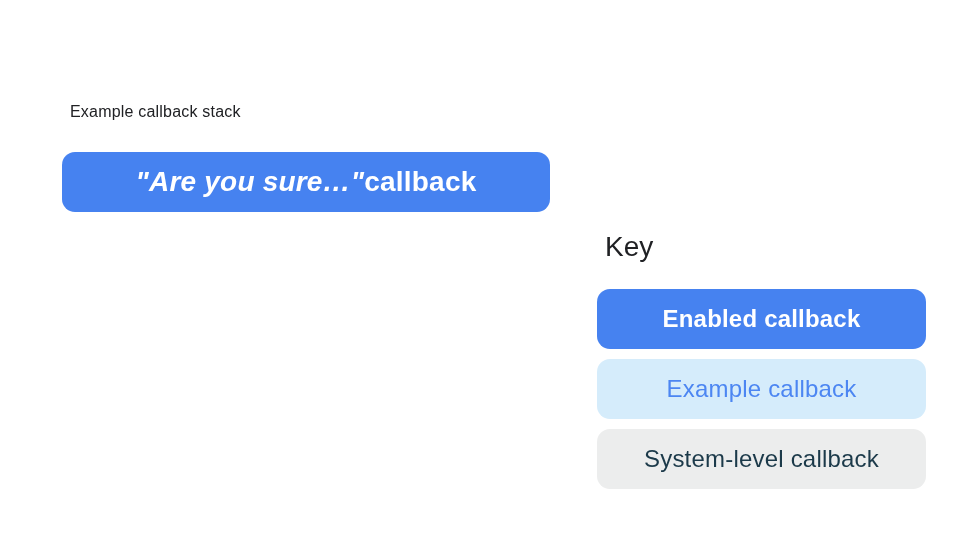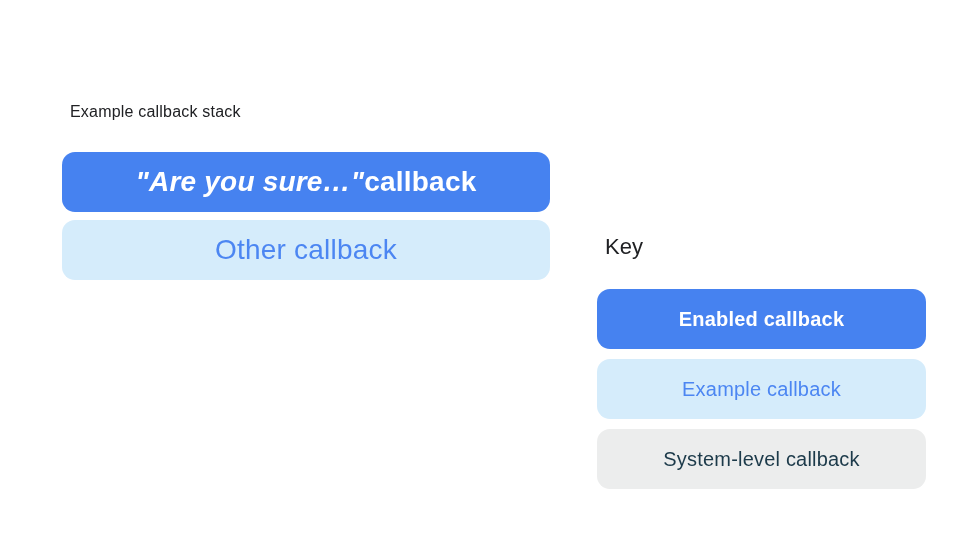--- a/index.html
+++ b/index.html
@@ -59,59 +59,58 @@
     color: var(--system-text, #1C3A4A);
     font-weight: 400;
   }
   .quoted-italic {
     font-style: italic;
   }
   .key-title {
     position: absolute;
     left: 605px;
     top: 236px;
-    font-size: 22px;
+    font-size: 28px;
     line-height: 21px;
     font-weight: 500;
     color: var(--title-text, #202124);
   }
   .key-list {
     position: absolute;
     left: 597px;
     top: 289px;
     width: 329px;
     display: flex;
     flex-direction: column;
     gap: 10px;
   }
   .key-box {
     height: 60px;
     border-radius: 13px;
     display: flex;
     align-items: center;
     justify-content: center;
-    font-size: 20px;
+    font-size: 24px;
     letter-spacing: 0.2px;
   }
 </style>
 </head>
 <body>
 
 <div class="canvas">
 
   <div class="diagram-title">Example callback stack</div>
 
   <div class="stack">
 
     <div class="box enabled">
       <span class="quoted-italic">"Are you sure…"</span>
         <span> callback</span>
     </div>
 
-    <div class="box disabled">Other callback</div>
 
 
 
 
   </div>
 
   <div class="key-title">Key</div>
 
   <div class="key-list">
 

